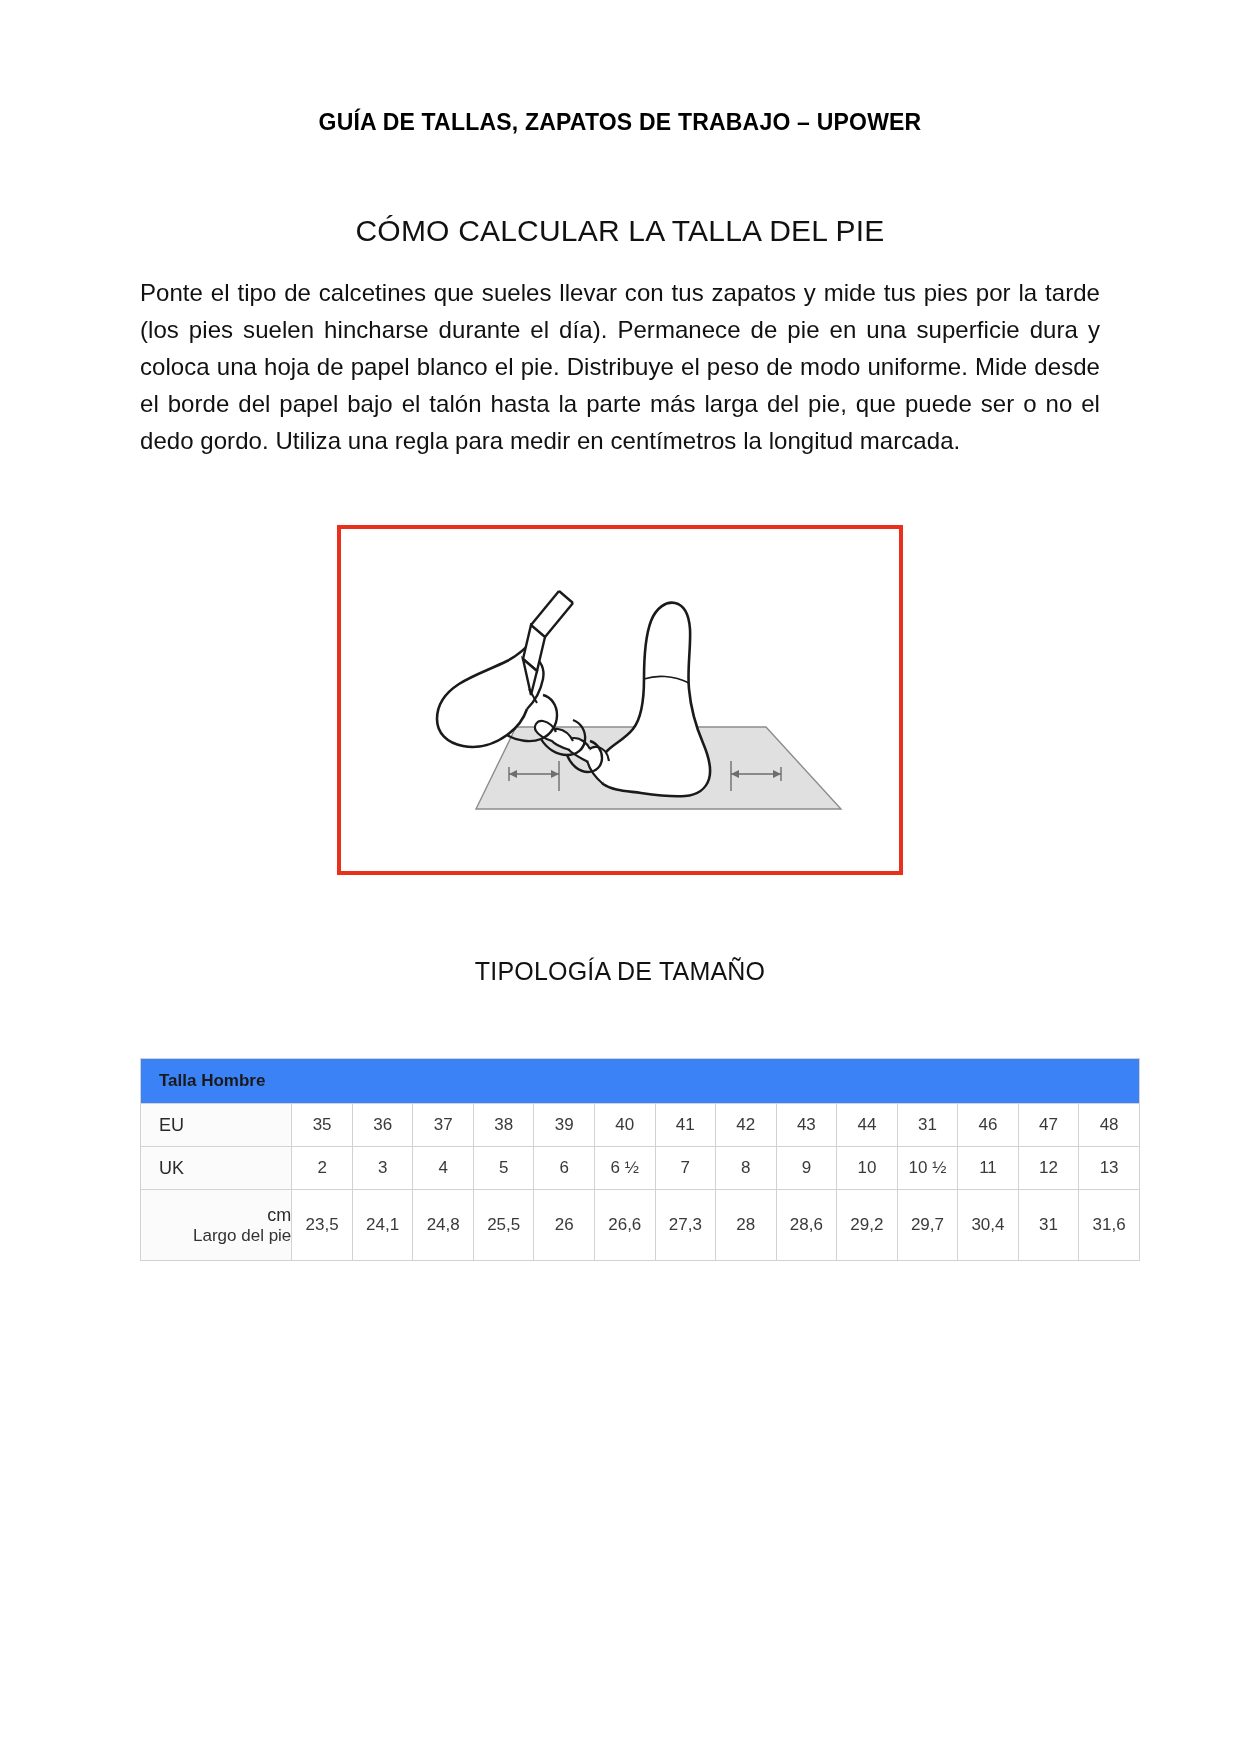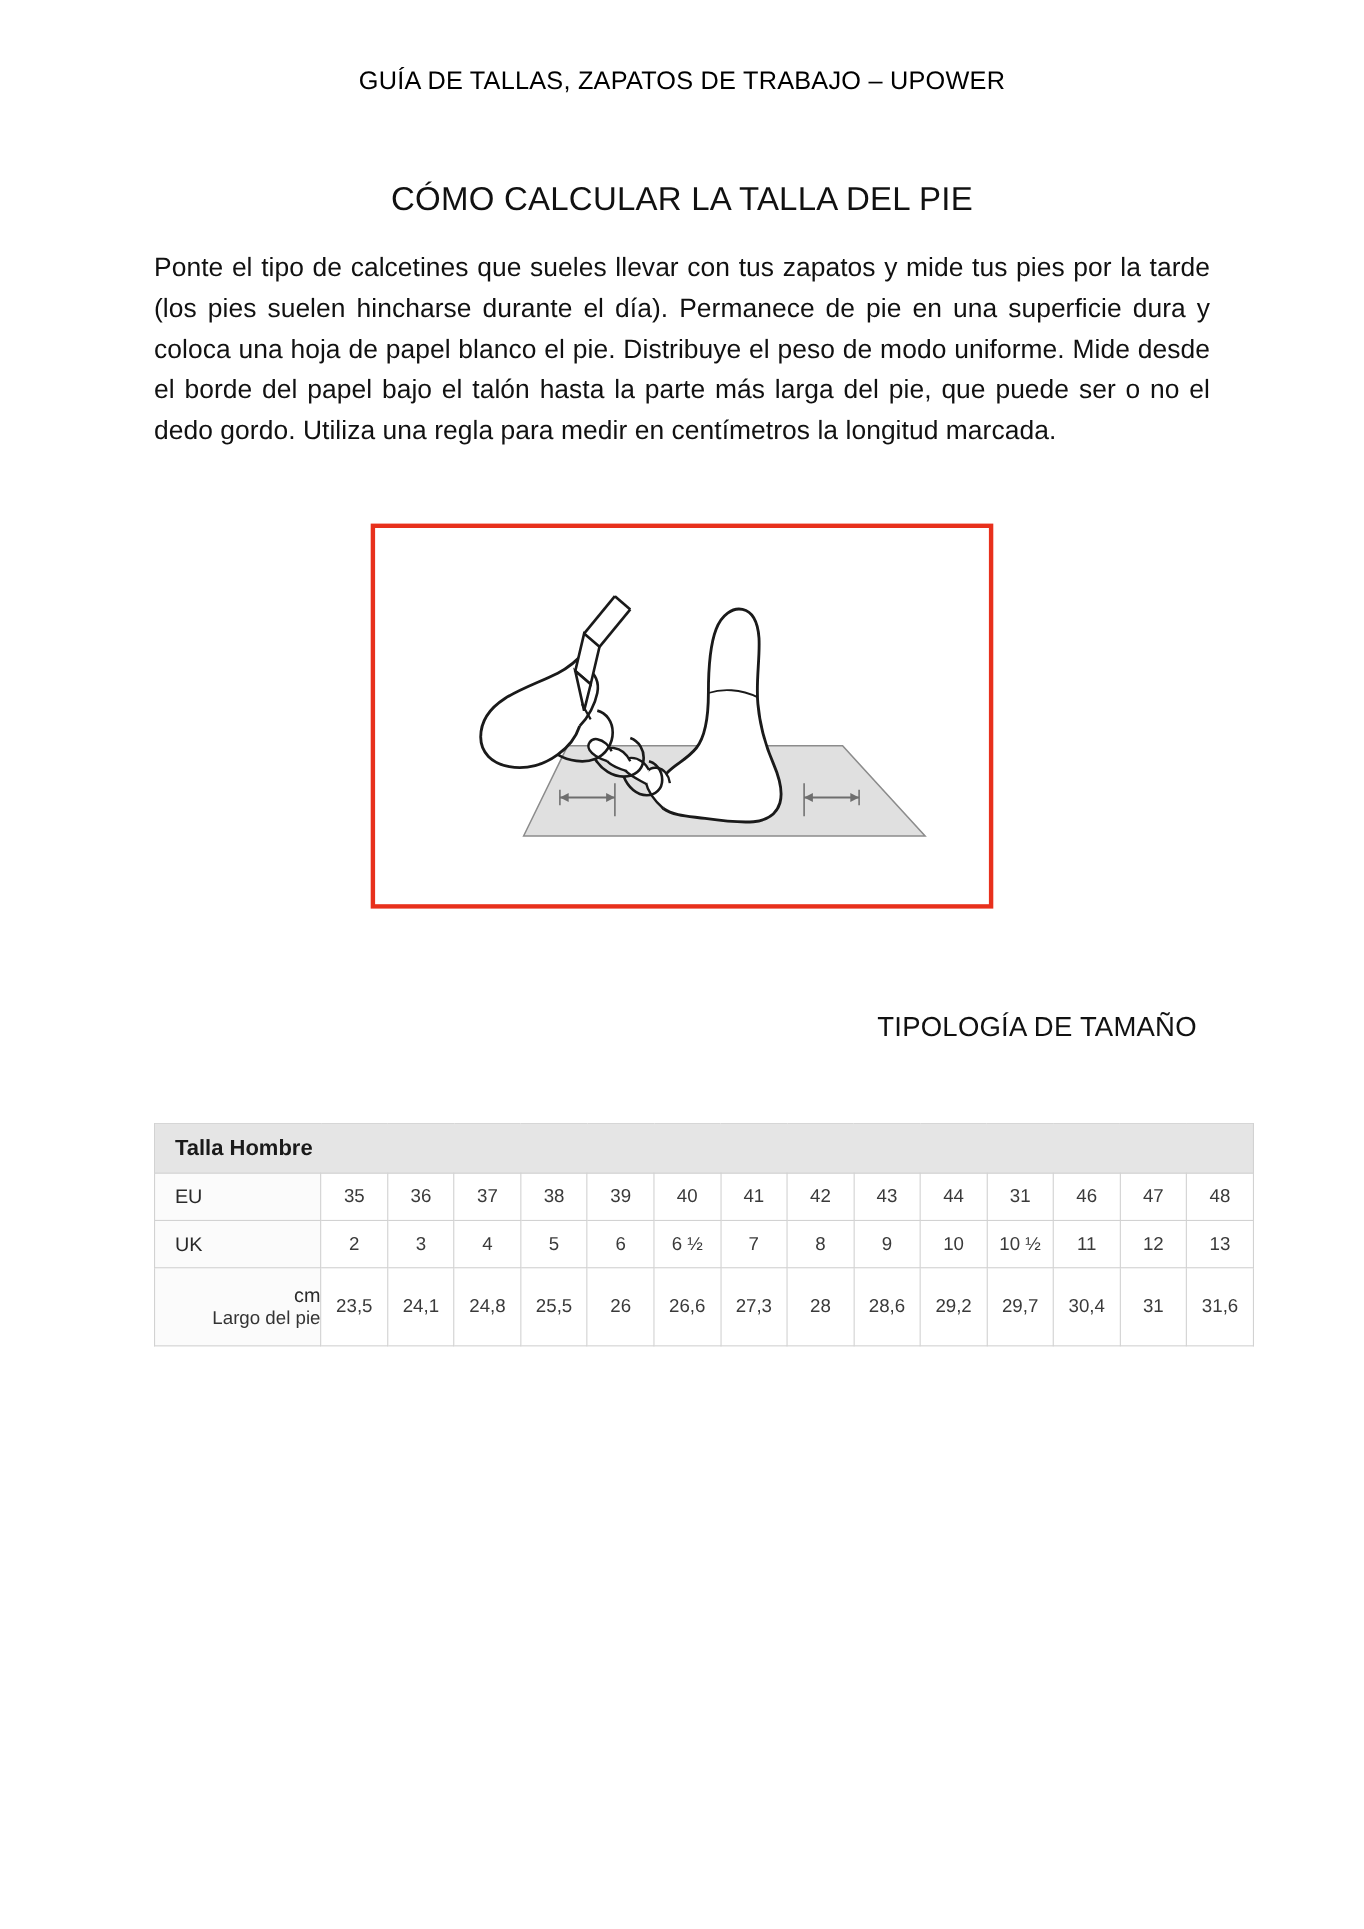--- a/index.html
+++ b/index.html
@@ -17,25 +17,25 @@
   }
   .page {
     width: 1240px;
     height: 1754px;
     box-sizing: border-box;
     padding: 0 140px;
     position: relative;
   }
   h1.doc-title {
     font-size: 23px;
-    font-weight: normal;
+    font-weight: bold;
     text-align: center;
     letter-spacing: 0.2px;
     margin: 0;
-    padding-top: 60px;
+    padding-top: 109px;
     color: #000;
   }
   h2.section-title {
     font-size: 30px;
     font-weight: normal;
     text-align: center;
     margin: 0;
     padding-top: 78px;
     color: #111;
     letter-spacing: 0.2px;
@@ -62,22 +62,22 @@
     background: #ffffff;
     position: relative;
     overflow: hidden;
   }
   .figure-box svg {
     display: block;
   }
   h2.section-title-2 {
     font-size: 25px;
     font-weight: normal;
-    text-align: right;
-    margin: 12px;
+    text-align: center;
+    margin: 0;
     padding-top: 82px;
     color: #111;
     letter-spacing: 0.2px;
   }
   .table-wrap {
     margin-top: 72px;
   }
   table.size-table {
     border-collapse: collapse;
     width: 1000px;
@@ -86,26 +86,26 @@
     color: #3a3a3a;
   }
   table.size-table td, table.size-table th {
     border: 1px solid #d2d2d2;
     text-align: center;
     padding: 0;
     height: 42px;
     font-weight: normal;
   }
   table.size-table tr.header-row th {
-    background: #e5e5e5;
+    background: #3b82f6;
     text-align: left;
     padding-left: 18px;
     font-weight: bold;
     color: #1a1a1a;
-    font-size: 20px;
+    font-size: 17px;
     height: 44px;
   }
   table.size-table td.row-label {
     text-align: left;
     padding-left: 18px;
     background: #fbfbfb;
     color: #2a2a2a;
     font-size: 18px;
   }
   table.size-table td.row-label.cm-label {

